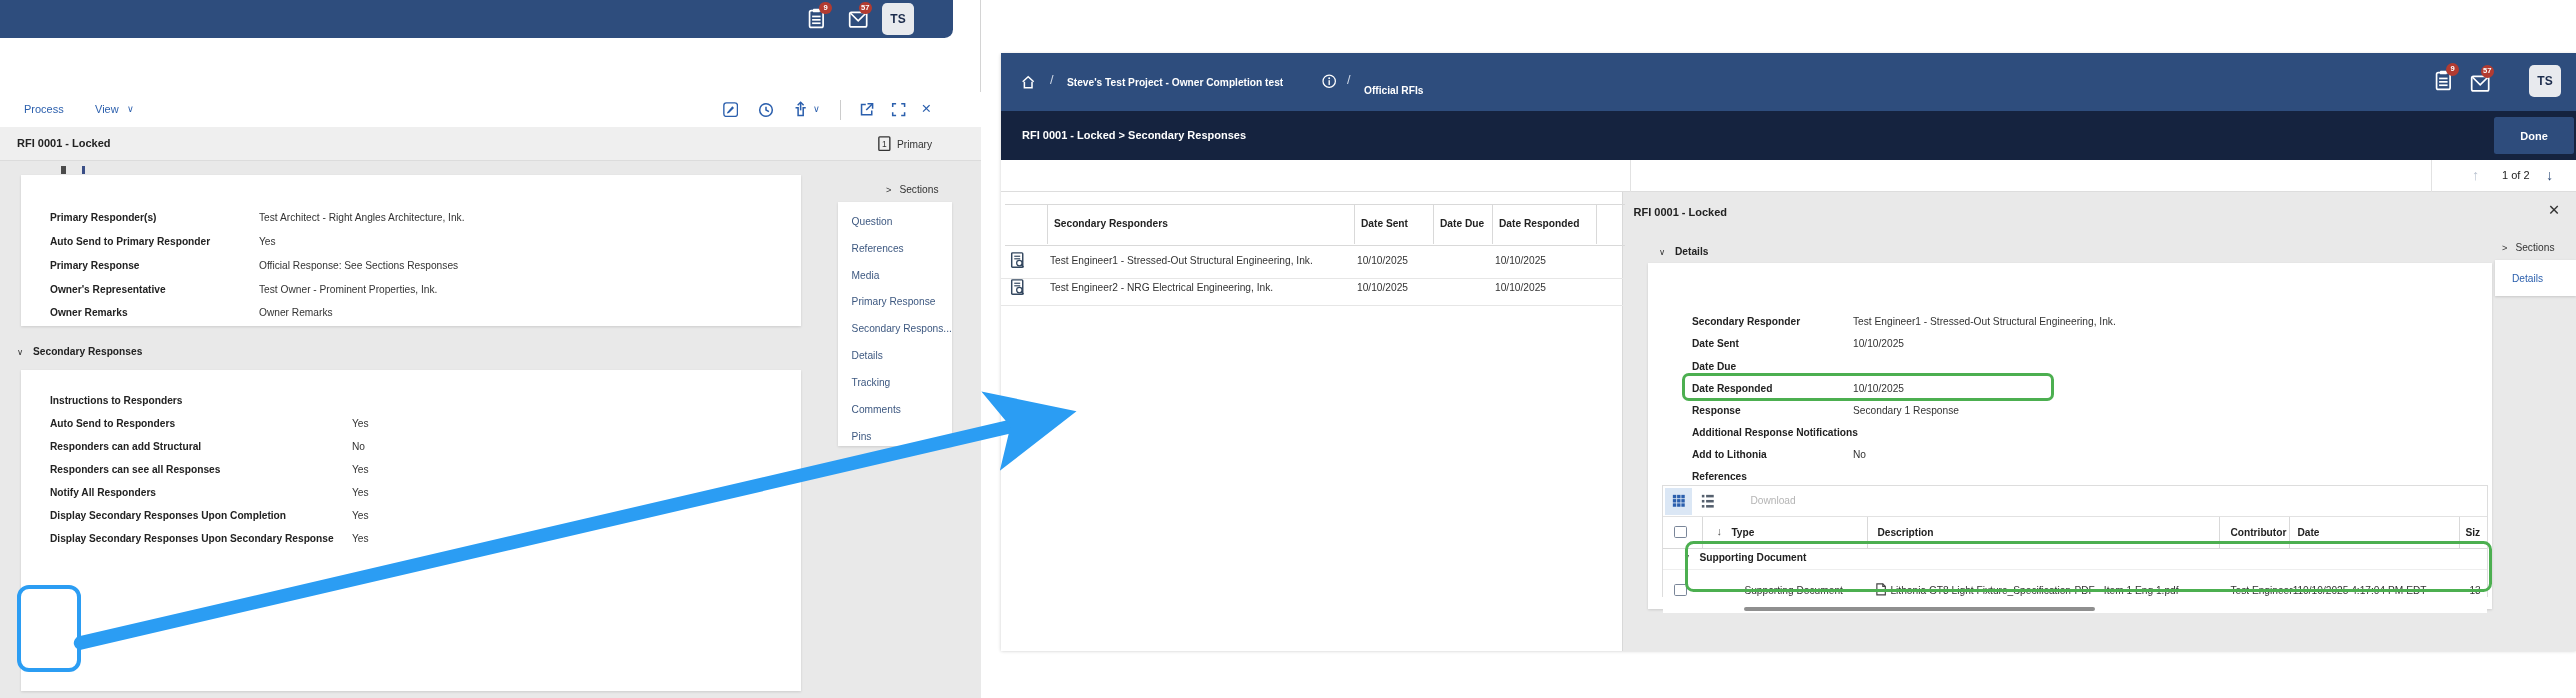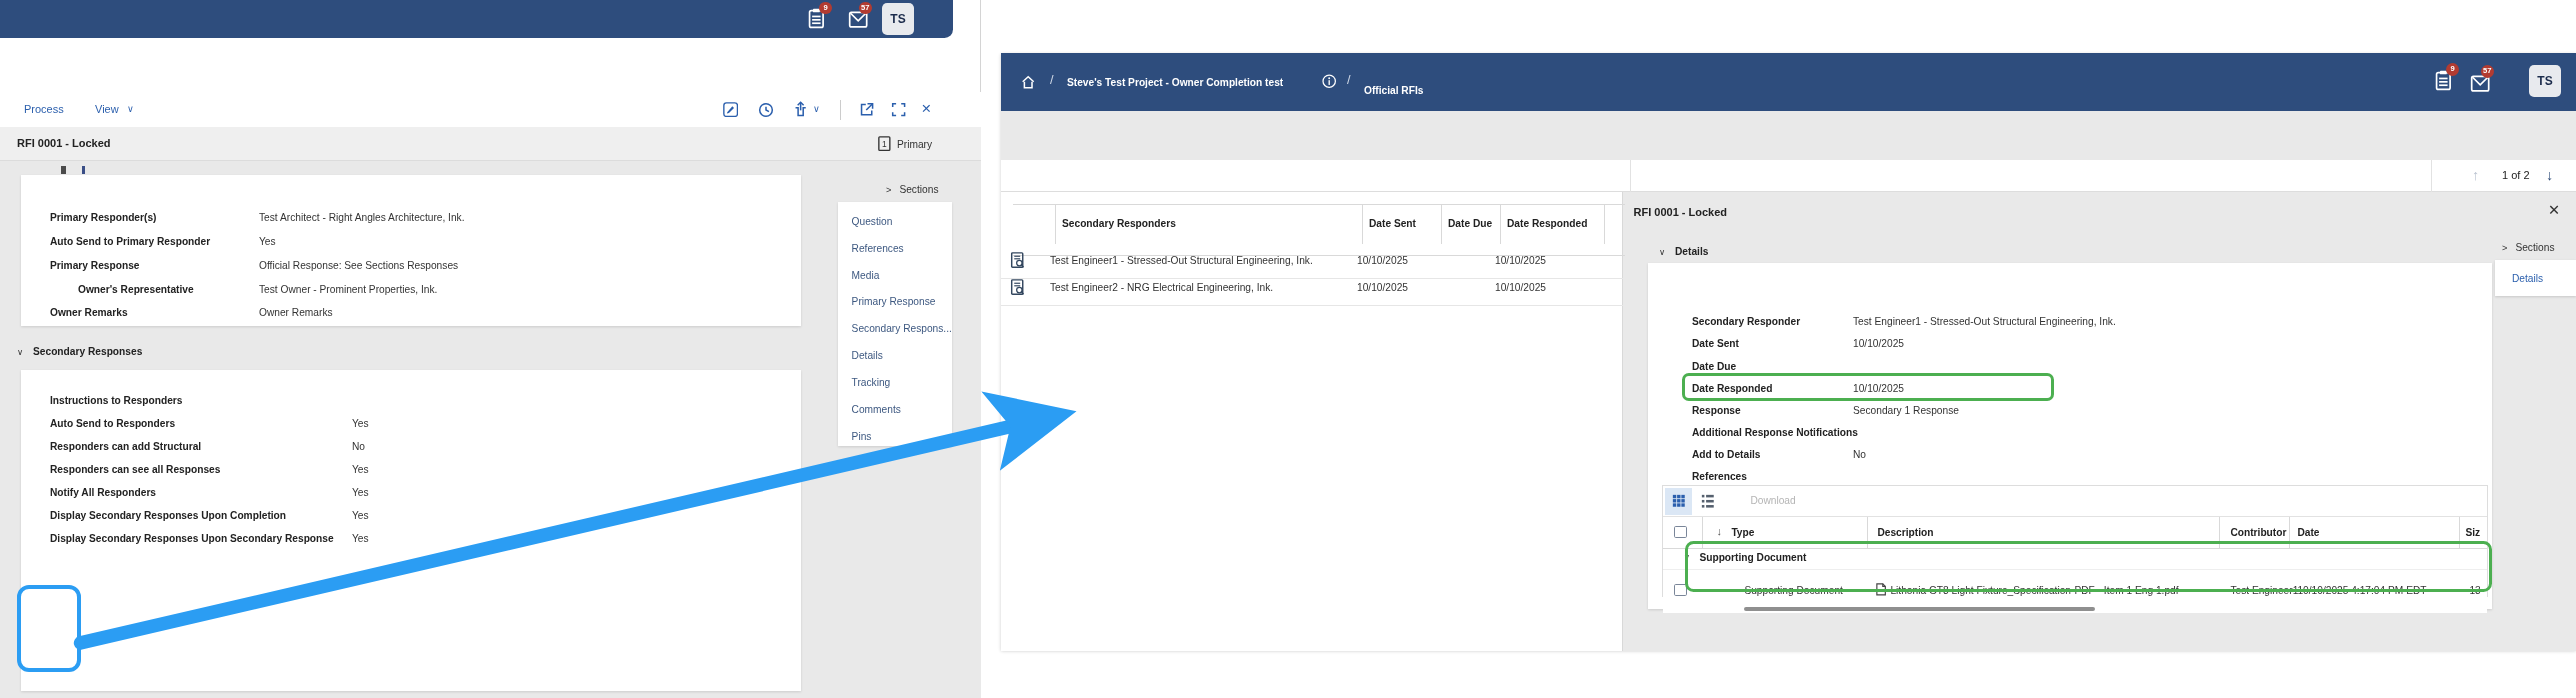--- a/index.html
+++ b/index.html
@@ -119,21 +119,21 @@
       <span class="abs" style="left:61px;top:5.1px;width:5.1px;height:7.6px;background:#4a4a4a;"></span>
       <span class="abs" style="left:82px;top:5.1px;width:3.4px;height:7.6px;background:#3a4e86;"></span>
 
       <div class="abs white-card" style="left:21px;top:14.4px;width:780px;height:151px;">
         <span class="abs field-label" style="left:29px;top:37px;">Primary Responder(s)</span>
         <span class="abs field-value" style="left:238px;top:37px;">Test Architect - Right Angles Architecture, Ink.</span>
         <span class="abs field-label" style="left:29px;top:61px;">Auto Send to Primary Responder</span>
         <span class="abs field-value" style="left:238px;top:61px;">Yes</span>
         <span class="abs field-label" style="left:29px;top:85px;">Primary Response</span>
         <span class="abs field-value" style="left:238px;top:85px;">Official Response: See Sections Responses</span>
-        <span class="abs field-label" style="left:29px;top:109px;margin-left:28px;">Owner's Representative</span>
+        <span class="abs field-label" style="left:29px;top:109px;">Owner's Representative</span>
         <span class="abs field-value" style="left:238px;top:109px;">Test Owner - Prominent Properties, Ink.</span>
         <span class="abs field-label" style="left:29px;top:132px;">Owner Remarks</span>
         <span class="abs field-value" style="left:238px;top:132px;">Owner Remarks</span>
       </div>
 
       <div class="abs" style="left:886px;top:19.5px;">
         <span style="font-size:9.3px;color:#333;">&gt;</span>
         <span class="fs12" style="color:#333;margin-left:4.2px;">Sections</span>
       </div>
       <div class="abs white-card" style="left:838px;top:41px;width:114px;height:244px;">
@@ -207,33 +207,39 @@
       <div class="abs icon-btn" style="left:1466px;top:17px;width:25.4px;height:25.4px;">
         <svg width="20.4" height="20.4" viewBox="0 0 24 24">
             <rect x="2" y="4" width="20" height="17" rx="2" fill="none" stroke="#fff" stroke-width="2"></rect>
             <polyline points="3,5 12,14 21,5" fill="none" stroke="#fff" stroke-width="2"></polyline>
           </svg>
         <span class="badge" style="left:13.6px;top:-5.1px;">57</span>
       </div>
       <div class="abs avatar" style="left:1528px;top:12px;">TS</div>
     </div>
 
+    <div class="abs navy-dark" style="left:0;top:58px;width:1575px;height:49px;">
+      <span class="abs fs13 b" style="left:21px;top:18px;color:#fff;">RFI 0001 - Locked &gt; Secondary Responses</span>
+      <div class="abs" style="left:1493px;top:6px;width:80px;height:37px;background:#2e4c7c;border-radius:2.5px;display:flex;align-items:center;justify-content:center;">
+        <span class="fs13 b" style="color:#fff;">Done</span>
+      </div>
+    </div>
 
     <div class="abs" style="left:0;top:107px;width:1575px;height:32px;background:#fff;border-bottom:0.8px solid #ddd;">
       <span class="vline" style="left:629px;top:0;height:32px;background:#e2e2e2;"></span>
       <span class="vline" style="left:1430px;top:0;height:32px;background:#e2e2e2;"></span>
       <div class="abs" style="left:1430px;top:0;width:145px;height:32px;">
         <span class="abs" style="left:41px;top:6.8px;font-size:14.4px;color:#b9c2cf;font-weight:bold;">↑</span>
         <span class="abs fs13" style="left:71px;top:9.3px;color:#222;">1 of 2</span>
         <span class="abs" style="left:115px;top:6.8px;font-size:14.4px;color:#2c4a77;font-weight:bold;">↓</span>
       </div>
     </div>
 
     <div class="abs" style="left:0;top:139px;width:622px;height:459px;background:#fff;border-right:0.8px solid #d8d8d8;">
-      <div class="abs" style="left:12px;top:12px;width:622px;height:52px;border-top:0.8px solid #d9d9d9;border-bottom:0.8px solid #d9d9d9;">
+      <div class="abs" style="left:4px;top:12px;width:622px;height:42px;border-top:0.8px solid #d9d9d9;border-bottom:0.8px solid #d9d9d9;">
         <span class="abs hd-cell" style="left:49px;top:12.7px;">Secondary Responders</span>
         <span class="abs hd-cell" style="left:356px;top:12.7px;">Date Sent</span>
         <span class="abs hd-cell" style="left:435px;top:12.7px;">Date Due</span>
         <span class="abs hd-cell" style="left:494px;top:12.7px;">Date Responded</span>
         <span class="vline" style="left:42px;top:0;height:39px;"></span>
         <span class="vline" style="left:349px;top:0;height:39px;"></span>
         <span class="vline" style="left:428px;top:0;height:39px;"></span>
         <span class="vline" style="left:487px;top:0;height:39px;"></span>
         <span class="vline" style="left:591px;top:0;height:39px;"></span>
       </div>
@@ -291,21 +297,21 @@
         <span class="abs field-value" style="left:205px;top:53px;">Test Engineer1 - Stressed-Out Structural Engineering, Ink.</span>
         <span class="abs field-label" style="left:44px;top:75px;">Date Sent</span>
         <span class="abs field-value" style="left:205px;top:75px;">10/10/2025</span>
         <span class="abs field-label" style="left:44px;top:98px;">Date Due</span>
         <span class="abs field-value" style="left:205px;top:98px;"></span>
         <span class="abs field-label" style="left:44px;top:120px;">Date Responded</span>
         <span class="abs field-value" style="left:205px;top:120px;">10/10/2025</span>
         <span class="abs field-label" style="left:44px;top:142px;">Response</span>
         <span class="abs field-value" style="left:205px;top:142px;">Secondary 1 Response</span>
         <span class="abs field-label" style="left:44px;top:164px;">Additional Response Notifications</span>
-        <span class="abs field-label" style="left:44px;top:186px;">Add to Details</span>
+        <span class="abs field-label" style="left:44px;top:186px;">Add to Lithonia</span>
         <span class="abs field-value" style="left:205px;top:186px;">No</span>
         <span class="abs field-label" style="left:44px;top:208px;">References</span>
 
         <div class="abs" style="left:14.4px;top:222px;width:826px;height:112px;border:0.8px solid #ddd;">
 
           <div class="abs" style="left:0;top:0;width:824px;height:30.5px;background:#fff;border-bottom:0.8px solid #e2e2e2;">
             <span class="abs icon-btn" style="left:1.7px;top:1.7px;width:27px;height:27px;background:#dbe7f5;">
               <svg width="13.6" height="13.6" viewBox="0 0 16 16" fill="#2b5fad">
                   <rect x="1" y="1" width="4" height="4"></rect>
                   <rect x="6" y="1" width="4" height="4"></rect>

